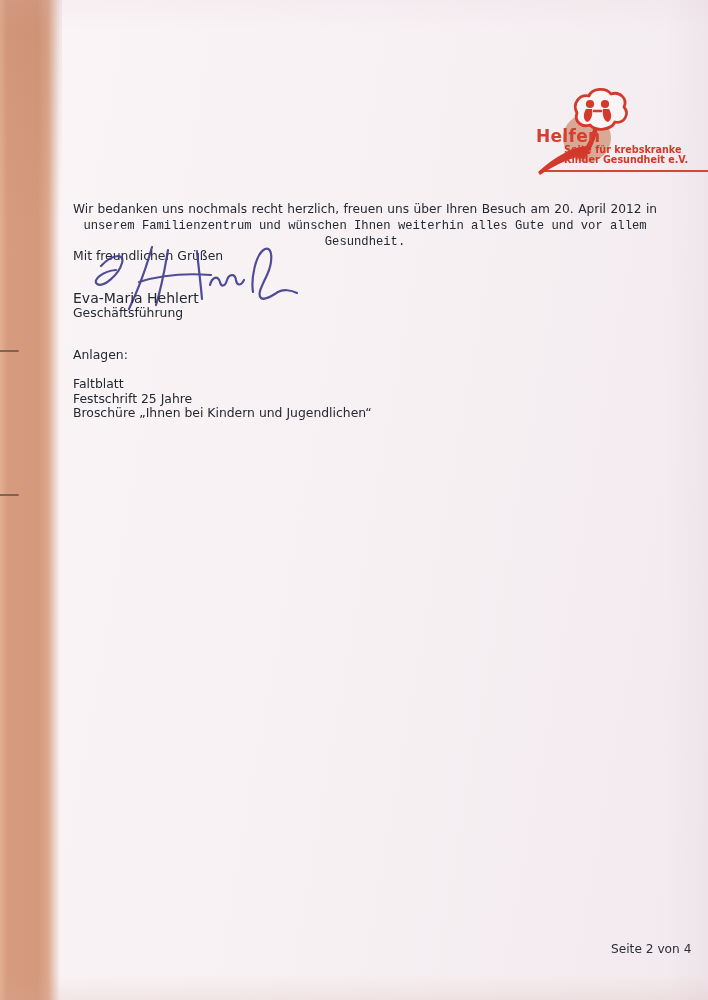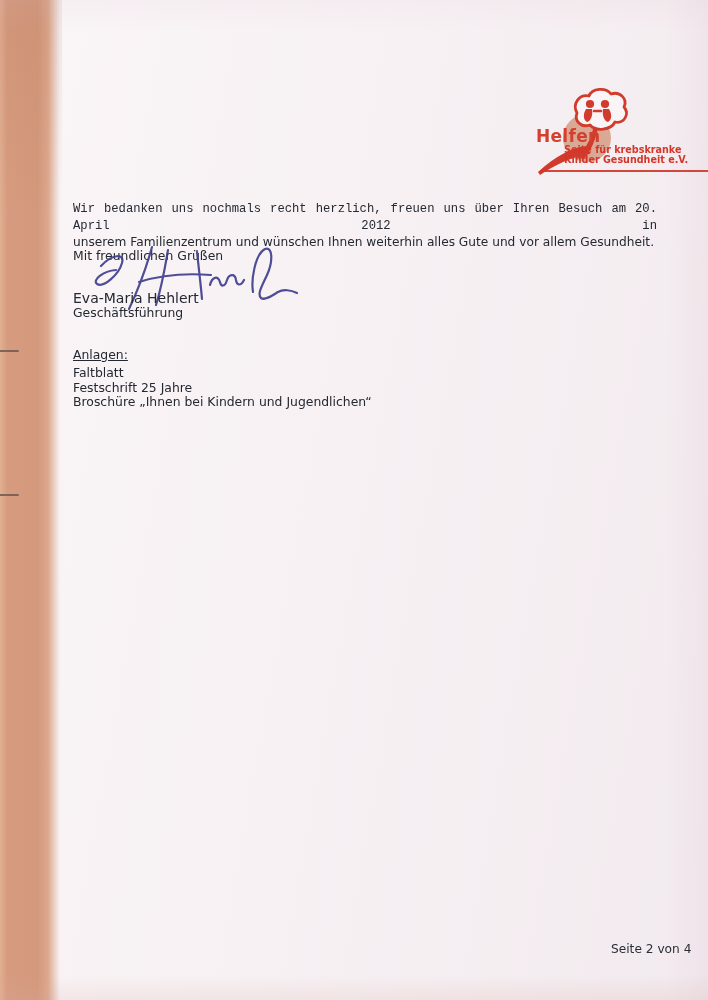--- a/index.html
+++ b/index.html
@@ -46,28 +46,28 @@
     font-size:9.6px;font-weight:bold;line-height:10.4px;color:#d5362a;
     white-space:nowrap;
   }
   .logo-rule{
     position:absolute;left:540px;top:170px;width:168px;height:2.2px;
     background:#cf382b;opacity:.92;
   }
 
   
   .body-par{position:absolute;left:73px;top:201px;width:584px;font-size:12.2px;line-height:16.6px;}
-  .body-line-1{text-align:justify;text-align-last:justify;font-family:Liberation Mono, monospace;}
-  .body-line-2{text-align:left;}
+  .body-line-1{text-align:justify;text-align-last:justify;}
+  .body-line-2{text-align:center;font-family:Liberation Mono, monospace;}
   .closing{position:absolute;left:73px;top:248px;font-size:12.4px;}
   .signature-svg{position:absolute;left:85px;top:240px;width:222px;height:74px;}
   .signer-name{position:absolute;left:73px;top:290px;font-size:14px;}
   .signer-title{position:absolute;left:73px;top:305px;font-size:12.4px;}
   .enclosures{position:absolute;left:73px;top:348px;font-size:12.4px;line-height:14.3px;}
-  .enclosures-label{text-decoration:underline;margin-bottom:4px;}
+  .enclosures-label{margin-bottom:15px;}
   .footer-page{position:absolute;left:611px;top:942px;font-size:12.2px;color:#2b2f38;}
 </style>
 </head>
 <body>
 
 <div class="page">
 
   <div class="edge-strip"></div>
   <div class="fold-mark fold-1"></div>
   <div class="fold-mark fold-2"></div>

